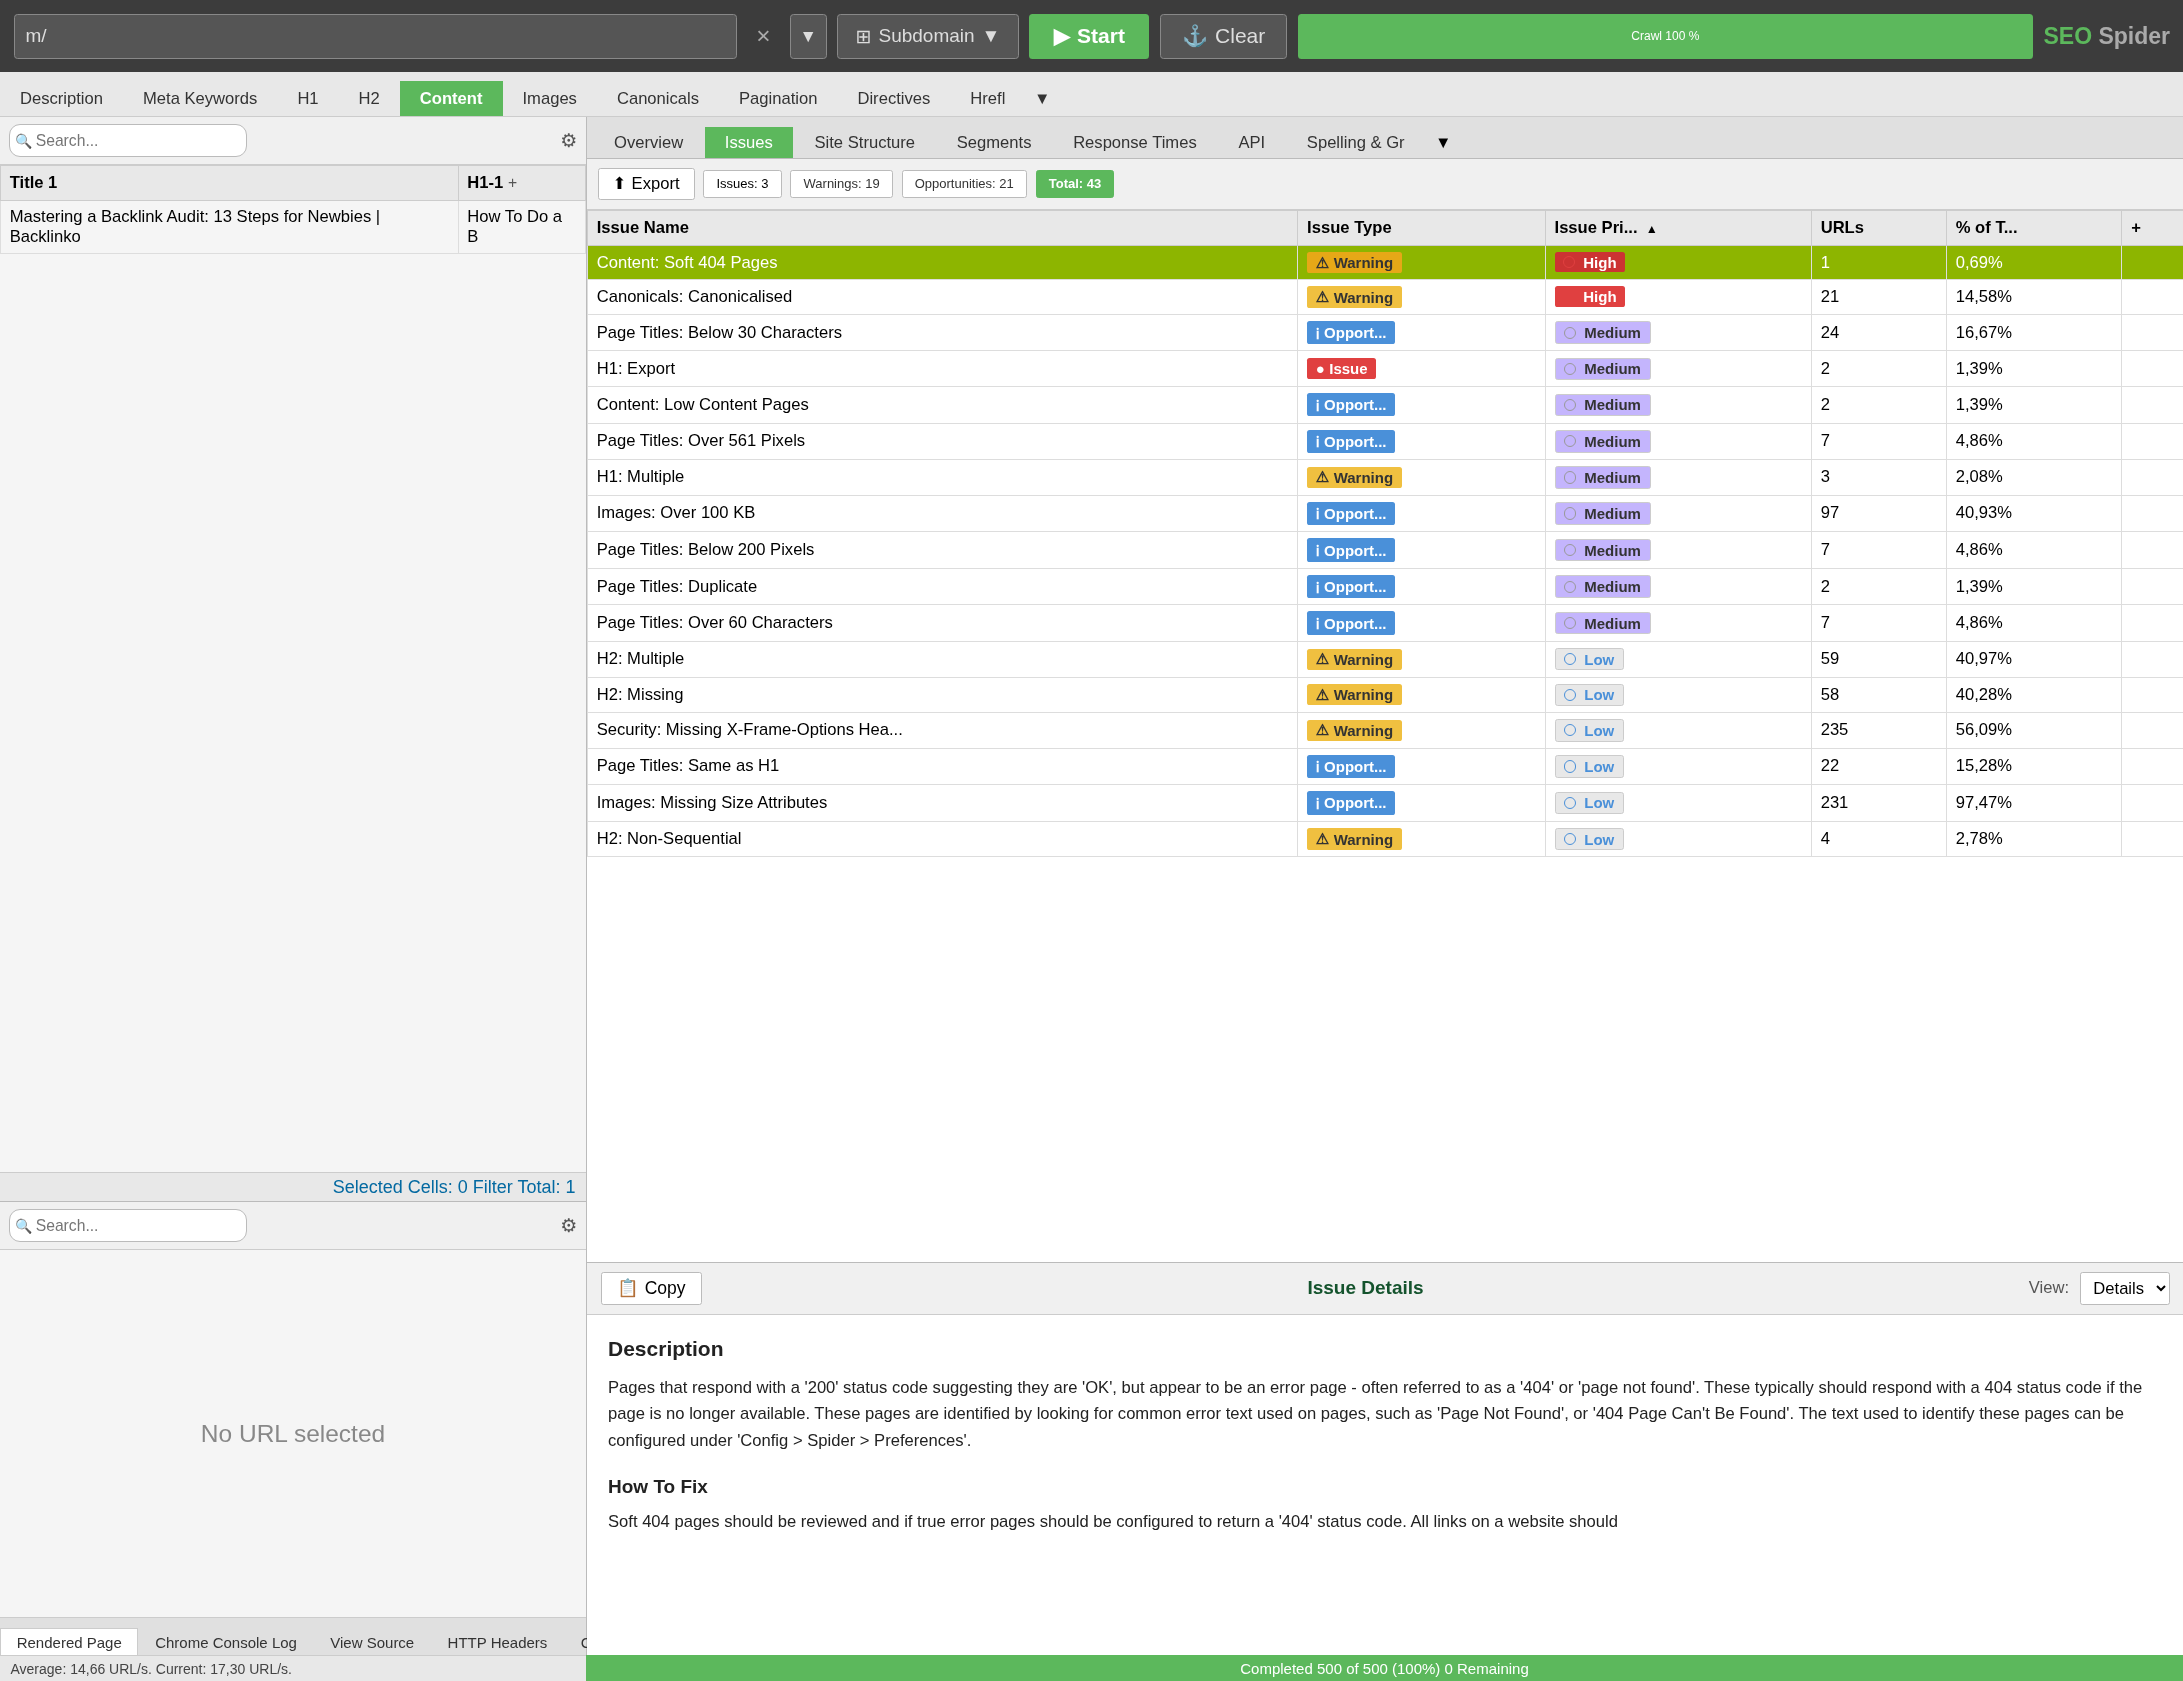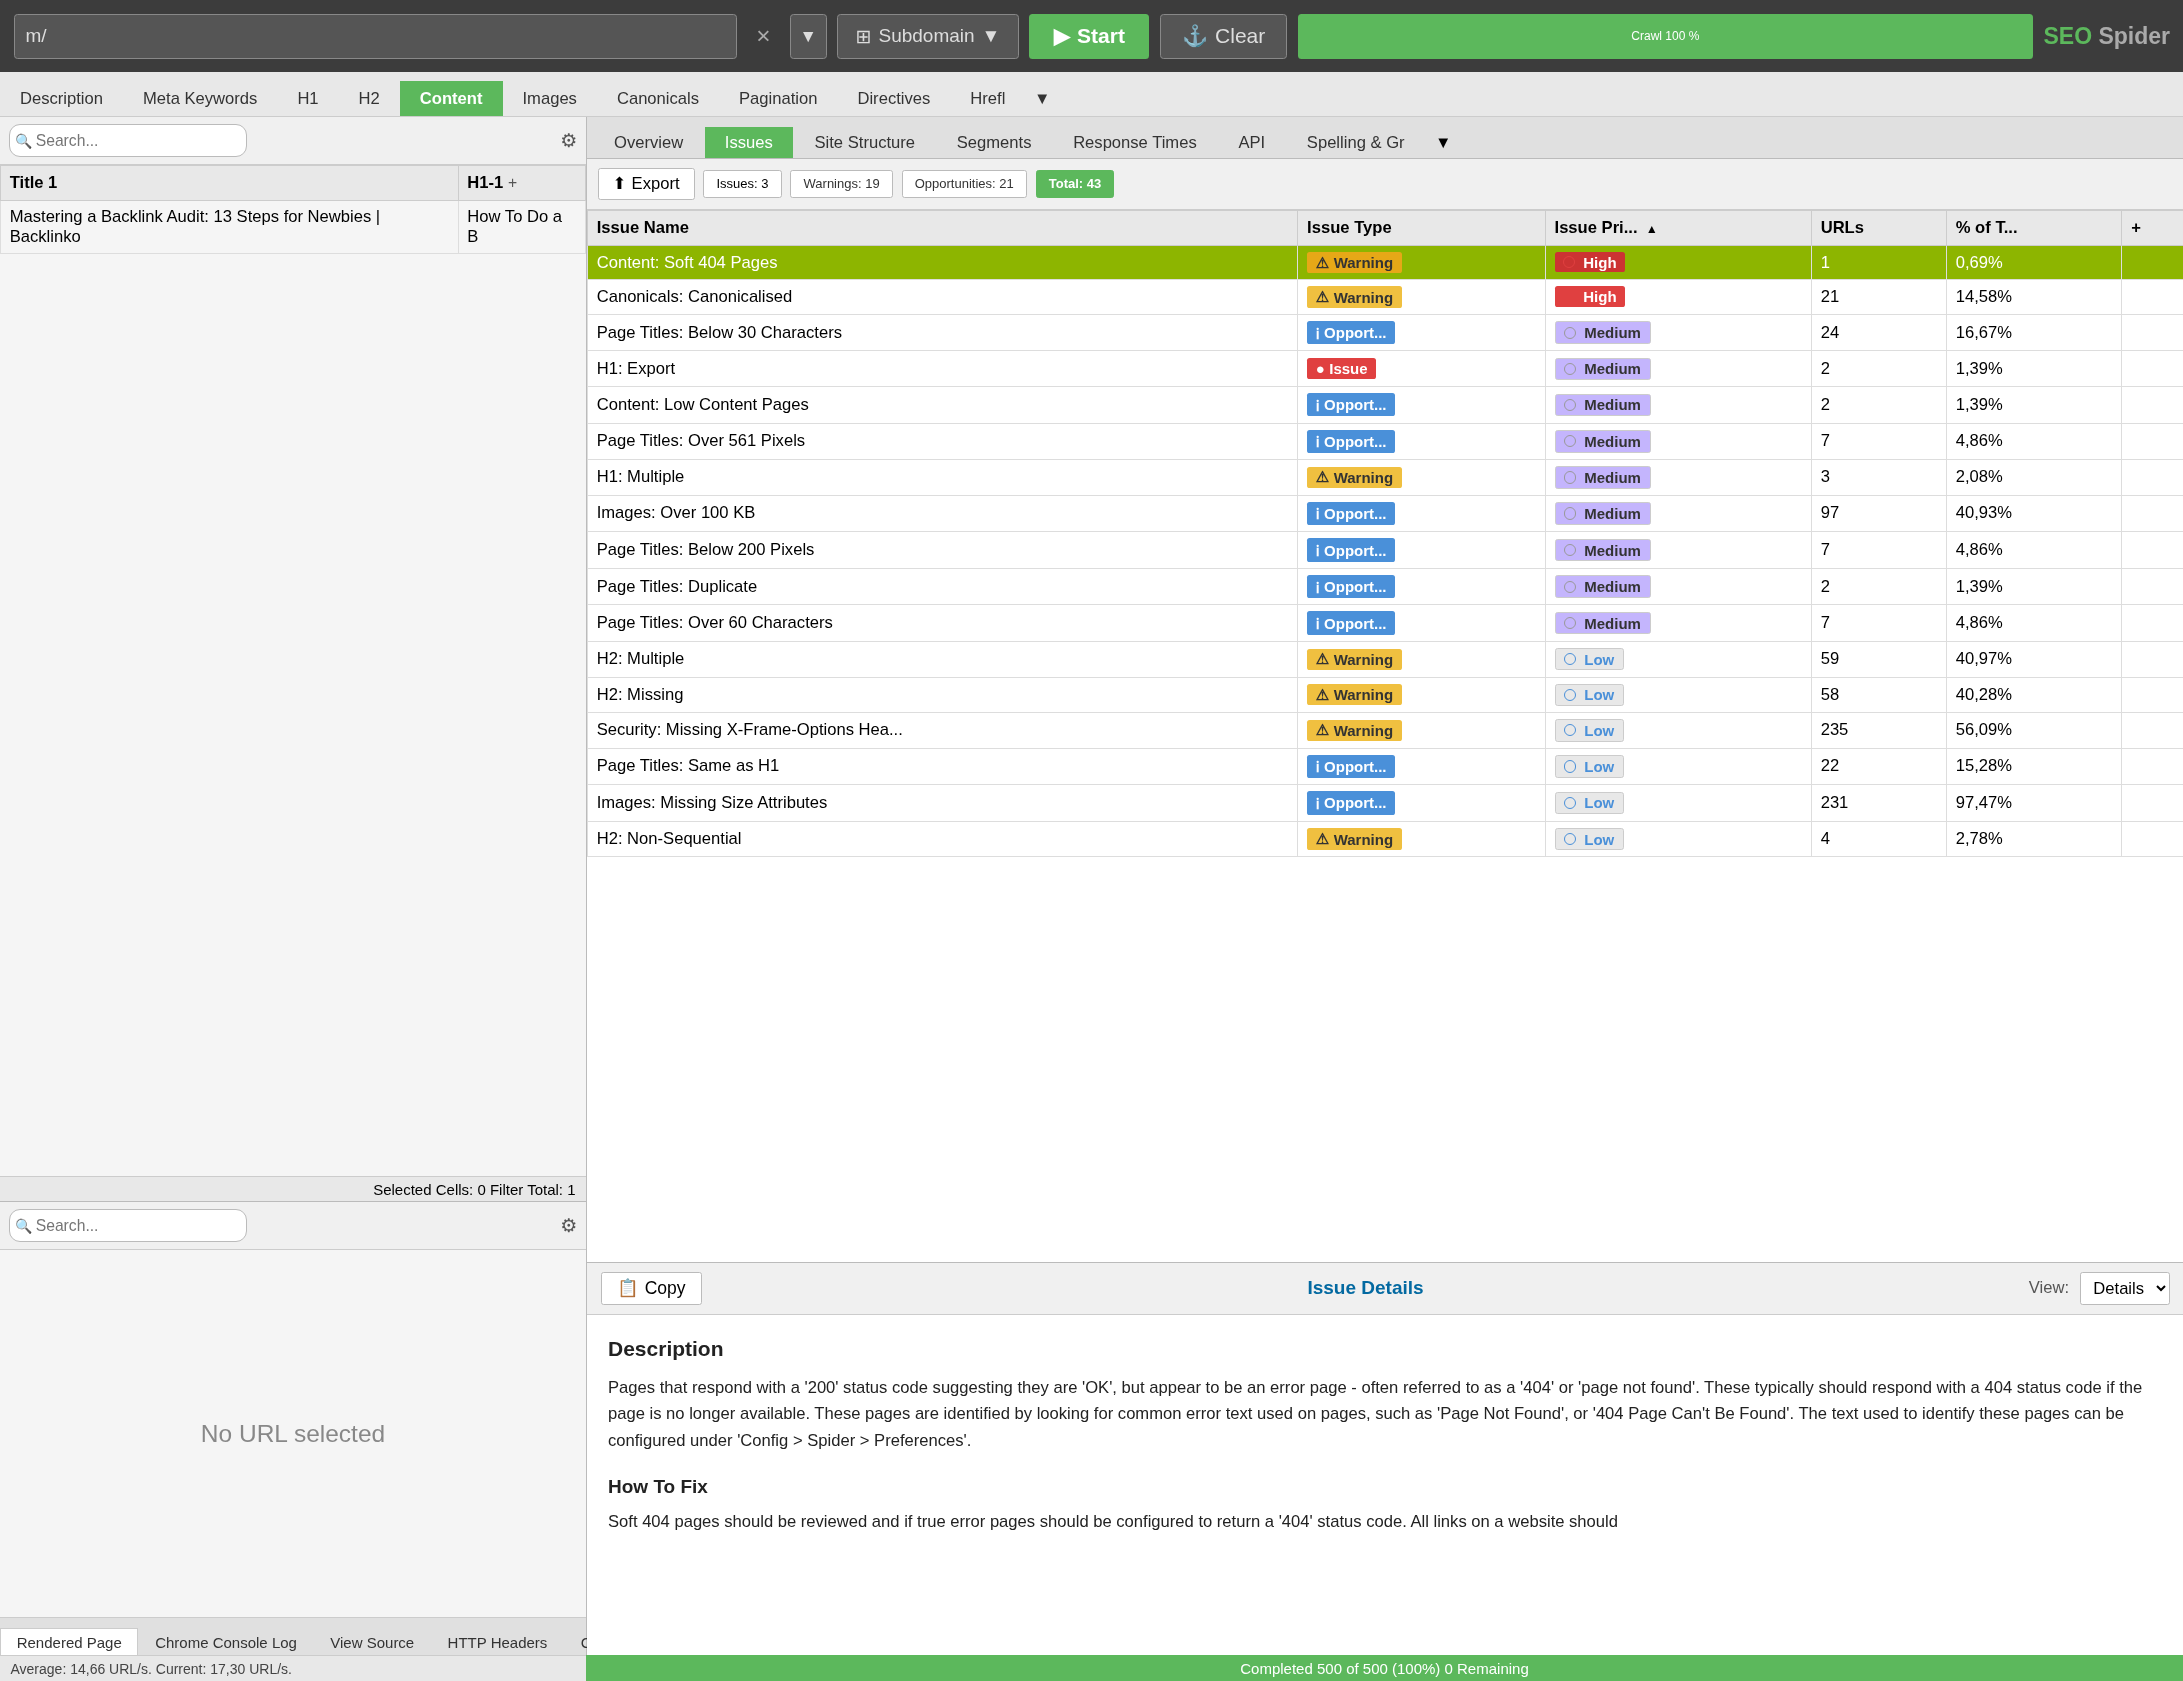--- a/index.html
+++ b/index.html
@@ -133,21 +133,21 @@
 
     
     .left-table-wrap { flex: 1; overflow: auto; }
     .left-table { width: 100%; border-collapse: collapse; font-size: 16.6px; }
     .left-table th { background: #e8e8e8; border: 0.9px solid #ccc; padding: 7px 8.7px; text-align: left; font-weight: bold; }
     .left-table td { border: 0.9px solid #ddd; padding: 6.1px 8.7px; }
     .add-col-btn { background: none; border: none; font-size: 15.7px; cursor: pointer; color: #555; }
 
     
     .selected-cells-bar {
-      display: flex; justify-content: flex-end; padding: 3.5px 10.5px; font-size: 15px; color: #000000; background: #e8e8e8; border-top: 0.9px solid #ccc; text-align: center;
+      display: flex; justify-content: flex-end; padding: 3.5px 10.5px; font-size: 18px; color: #0369a1; background: #e8e8e8; border-top: 0.9px solid #ccc; text-align: center;
     }
 
     
     .lower-left {
       height: 480px; border-top: 1.7px solid #bbb; display: flex; flex-direction: column; background: #f5f5f5;
     }
     .lower-search-bar {
       display: flex; align-items: center; padding: 7px 8.7px; border-bottom: 0.9px solid #ccc; gap: 7px; background: #f0f0f0;
     }
     .no-url-selected {
@@ -169,21 +169,21 @@
     .issue-details-section {
       display: flex; flex-direction: column; height: 419px; border-top: 1.7px solid #bbb; background: white;
     }
     .issue-details-header {
       display: flex; align-items: center; padding: 8.7px 14px; background: #f0f0f0; border-bottom: 0.9px solid #ccc; gap: 10.5px;
     }
     .copy-btn {
       display: flex; align-items: center; gap: 5.2px; background: white; border: 0.9px solid #bbb; padding: 5.2px 15.7px; font-size: 17.5px; cursor: pointer; border-radius: 2.6px;
     }
     .issue-details-title {
-      flex: 1; text-align: center; font-size: 19px; font-weight: bold; color: #0369a1;
+      flex: 1; text-align: center; font-size: 19px; font-weight: bold; color: #14532d;
     }
     .view-label { font-size: 16.6px; color: #555; }
     .view-select {
       height: 33px; padding: 0 8.7px; border: 0.9px solid #bbb; border-radius: 2.6px; font-size: 16.6px; background: white;
     }
     .issue-details-body {
       flex: 1; overflow-y: auto; padding: 17.5px 21px; font-size: 16.6px; line-height: 1.6; color: #222;
     }
     .issue-details-body h3 { font-size: 21px; margin-bottom: 8.7px; margin-top: 0; }
     .issue-details-body h4 { font-size: 19px; margin-top: 17.5px; margin-bottom: 7px; }

